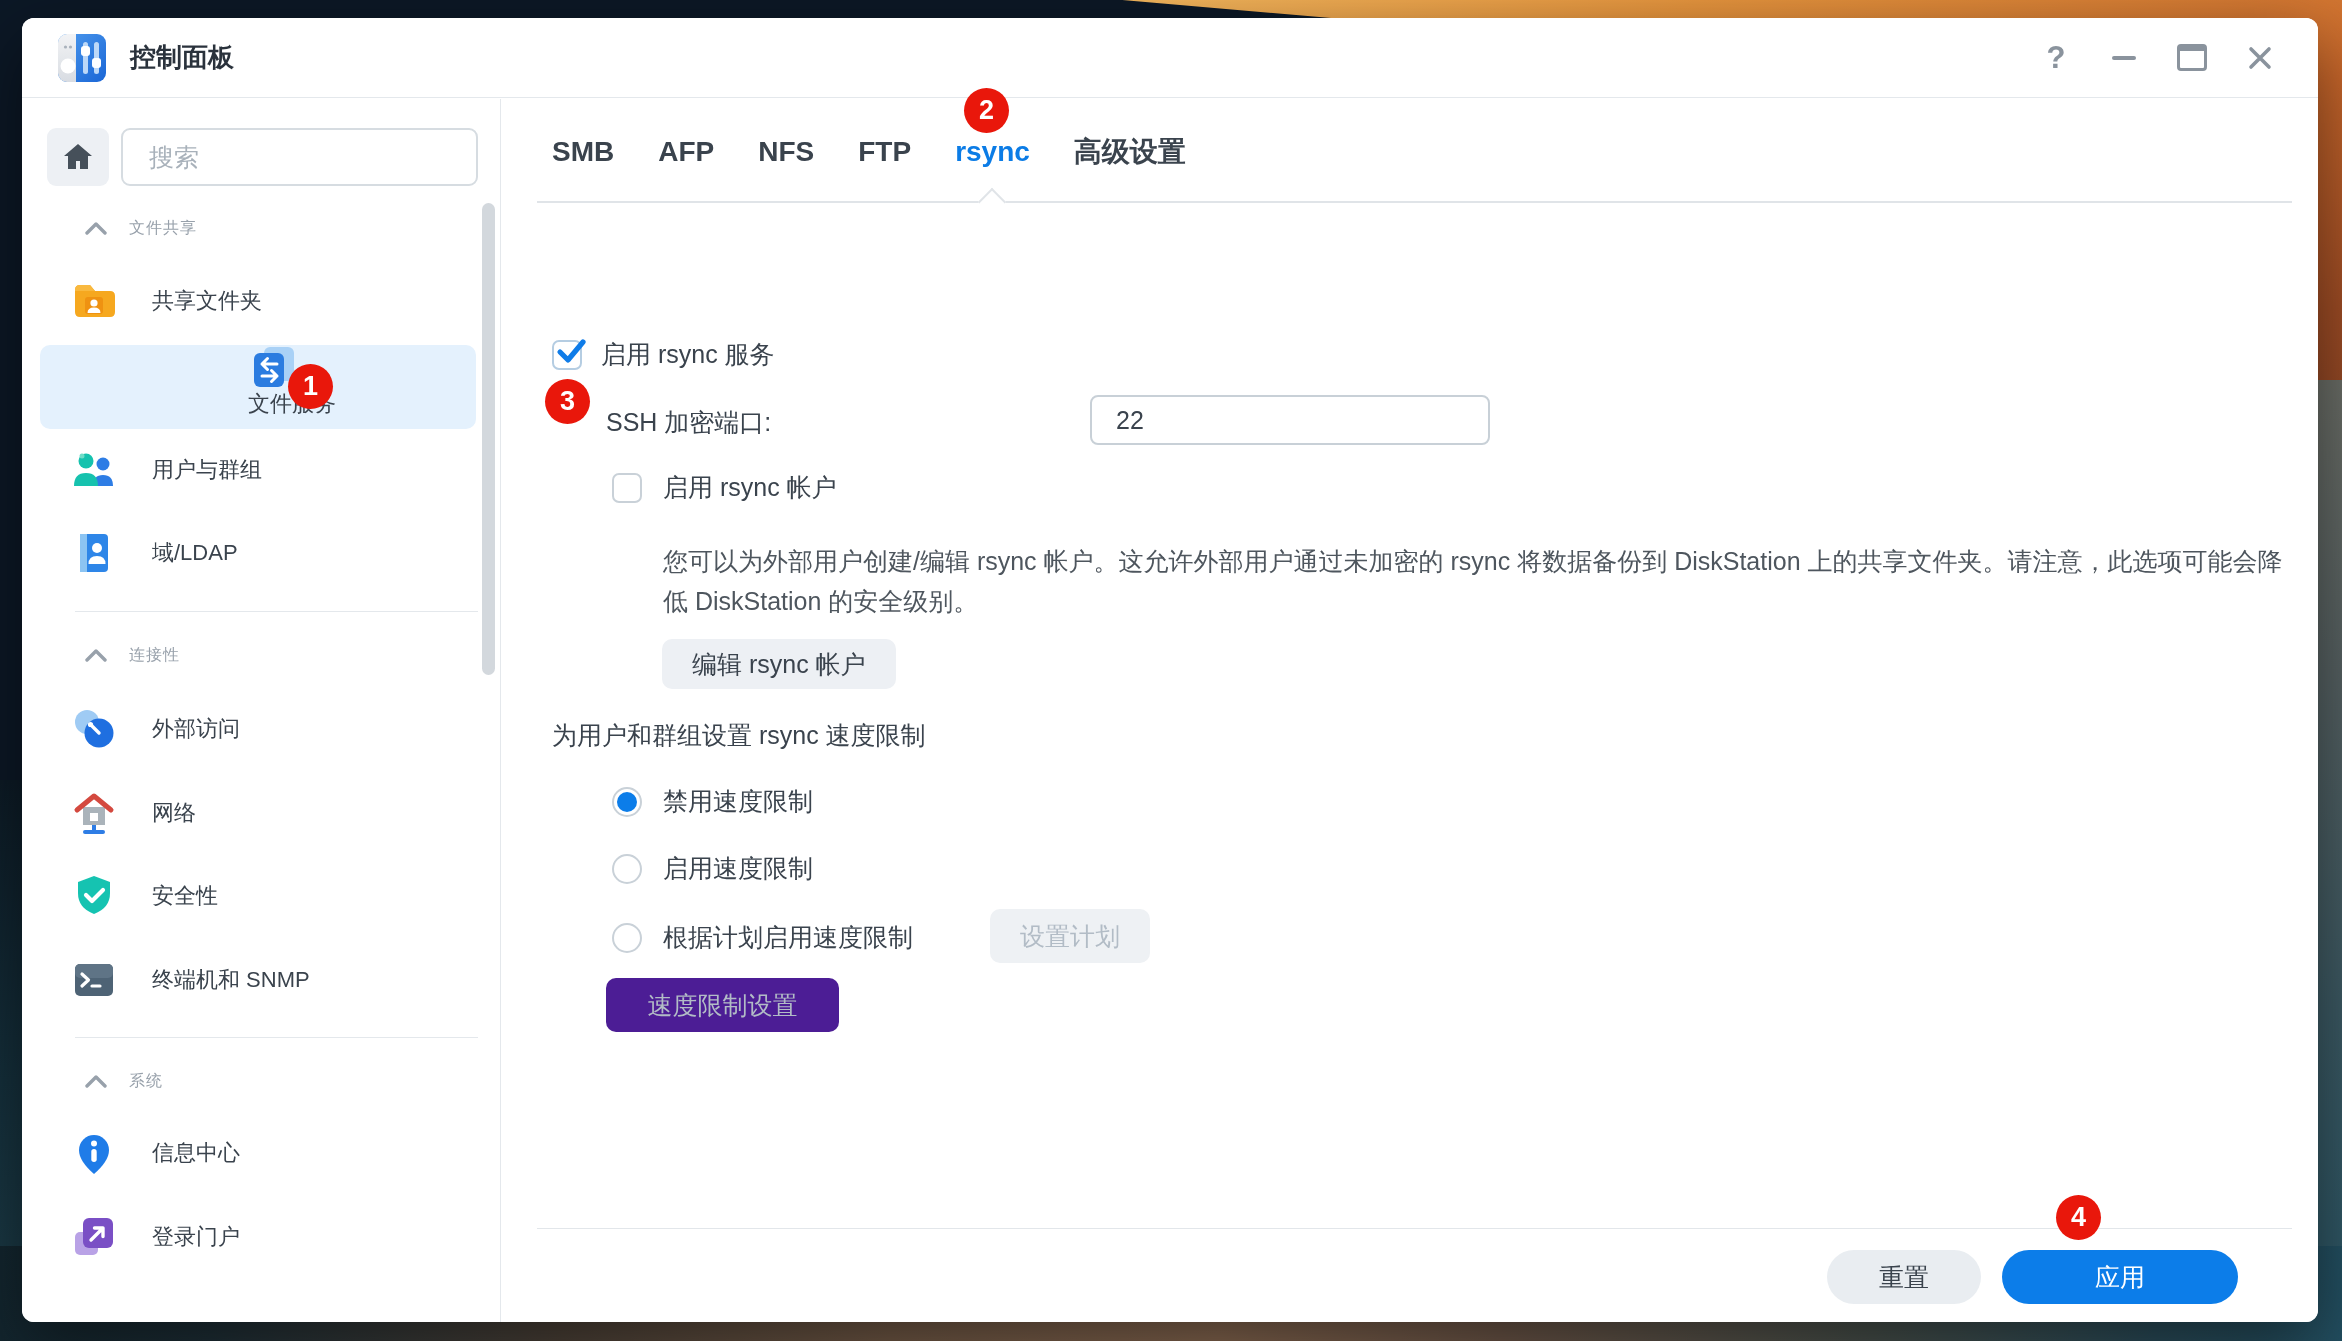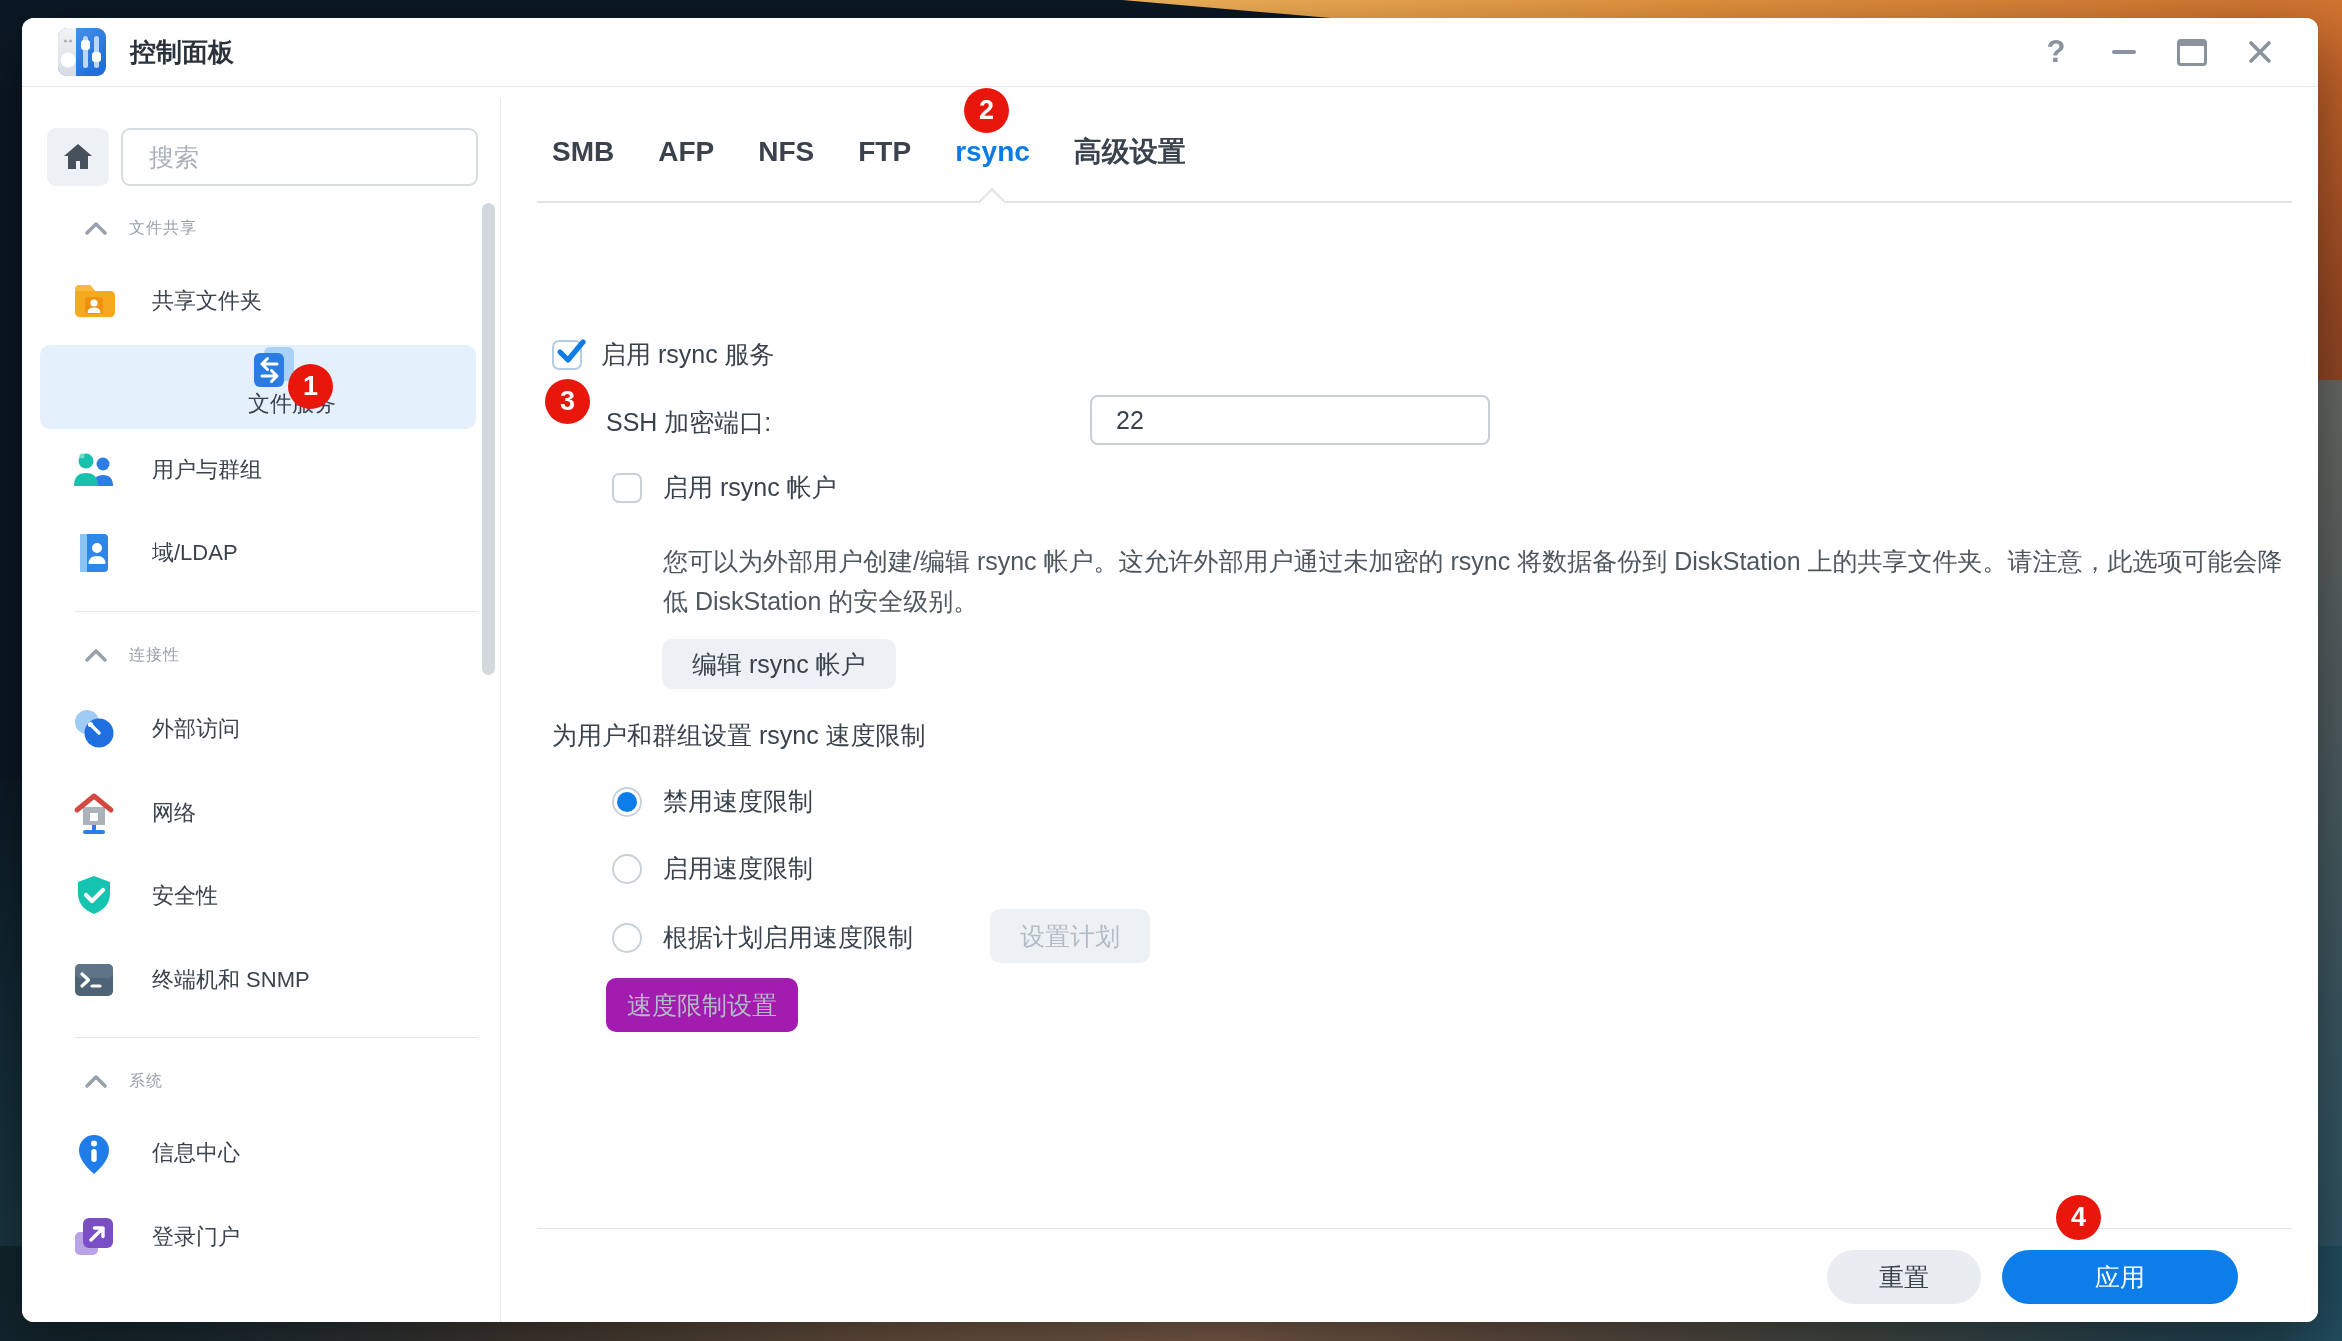--- a/index.html
+++ b/index.html
@@ -19,21 +19,21 @@
   #wp-bottom{left:0;bottom:0;width:100%;height:95px;
     background:linear-gradient(90deg,#13262f 0%,#1f3038 9%,#4e4339 24%,#755c48 38%,#8a6a52 52%,#70594a 64%,#49524d 80%,#2b4e5c 92%,#235062 100%);}
   #wp-left-teal{left:0;top:780px;width:40px;height:500px;
     background:linear-gradient(180deg,#0d1b26 0%,#15303c 60%,#1b3a46 100%);}
 
   
   #window{left:22px;top:18px;width:2296px;height:1304px;background:#fff;
     border-radius:12px;overflow:hidden;box-shadow:0 24px 70px rgba(0,0,0,.5);}
 
   
-  #titlebar{left:0;top:0;right:0;height:69px;background:#fff;border-bottom:1px solid #e4e8ec;
+  #titlebar{left:0;top:0;right:0;height:80px;background:#fff;border-bottom:1px solid #e4e8ec;
     display:flex;align-items:center;padding:0 36px;box-sizing:border-box;}
   #app-icon{width:48px;height:48px;flex:0 0 auto;}
   #window-title{margin-left:24px;font-size:26px;font-weight:bold;color:#2a323c;}
   #title-spacer{flex:1;}
   .win-ctrl{width:44px;height:44px;display:flex;align-items:center;justify-content:center;
     color:#8a939d;margin-left:24px;cursor:default;}
   #help-btn{font-size:31px;font-weight:600;}
   #min-glyph{width:24px;height:4px;border-radius:2px;background:#8a939d;}
   #max-glyph{width:24px;height:17px;border:3px solid #8a939d;border-top-width:7px;border-radius:4px;}
 
@@ -107,22 +107,22 @@
   #speed-title{left:51px;top:620px;font-size:25px;color:#3a434d;}
   .radio-row{left:111px;display:flex;align-items:center;gap:21px;}
   #radio-row-1{top:686px;}
   #radio-row-2{top:753px;}
   #radio-row-3{top:822px;}
   .radio{width:30px;height:30px;border-radius:50%;border:2px solid #c9d1d8;box-sizing:border-box;
     background:#fff;display:flex;align-items:center;justify-content:center;}
   .radio.on .dot{width:20px;height:20px;border-radius:50%;background:#0c7de9;}
   #set-schedule-btn{left:489px;top:810px;width:160px;height:54px;border-radius:10px;
     background:#eef1f4;color:#b2bcc6;}
-  #speed-settings-btn{left:105px;top:879px;width:192px;height:54px;border-radius:10px;
-    background:#a21caf;color:#b2bcc6;}
+  #speed-settings-btn{left:105px;top:879px;width:233px;height:54px;border-radius:10px;
+    background:#4c1d95;color:#b2bcc6;}
   #footer-divider{left:36px;width:1755px;top:1129px;height:1px;background:#e2e6ea;}
   #reset-btn{left:1326px;top:1151px;width:154px;height:54px;border-radius:27px;
     background:#e9edf1;color:#3a434d;}
   #apply-btn{left:1501px;top:1151px;width:236px;height:54px;border-radius:27px;
     background:#0c7de9;color:#fff;}
 </style>
 </head>
 <body>
 
 <div class="abs" id="wp-orange"></div>

